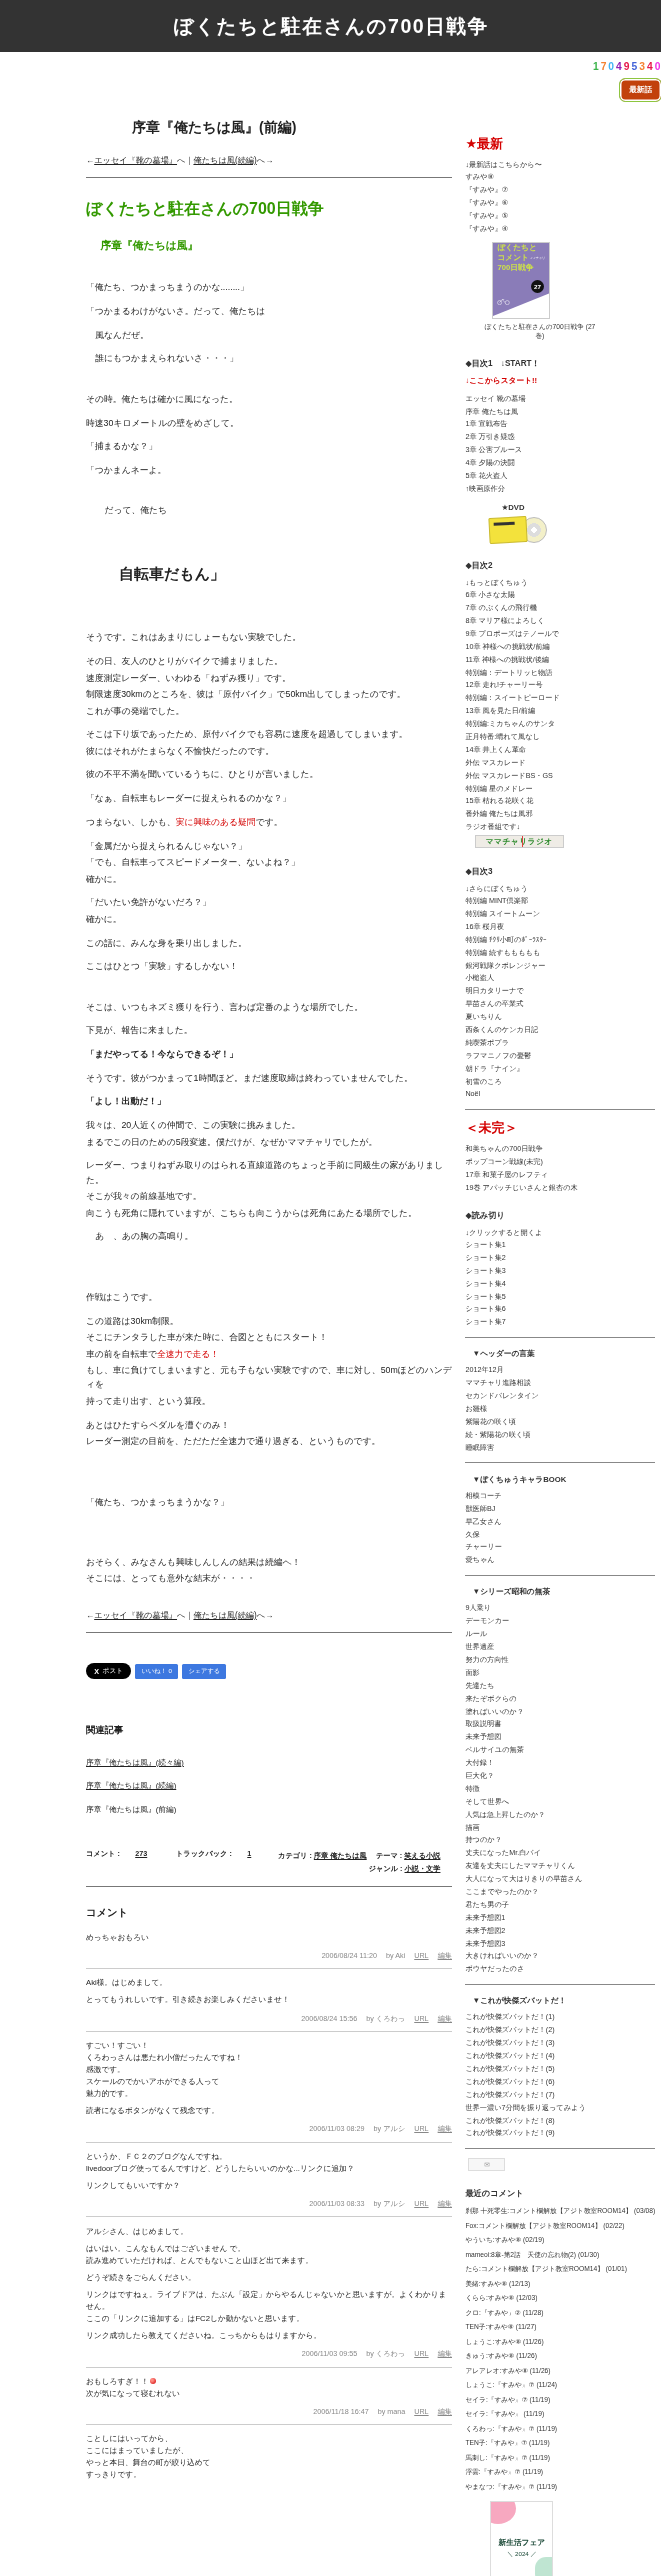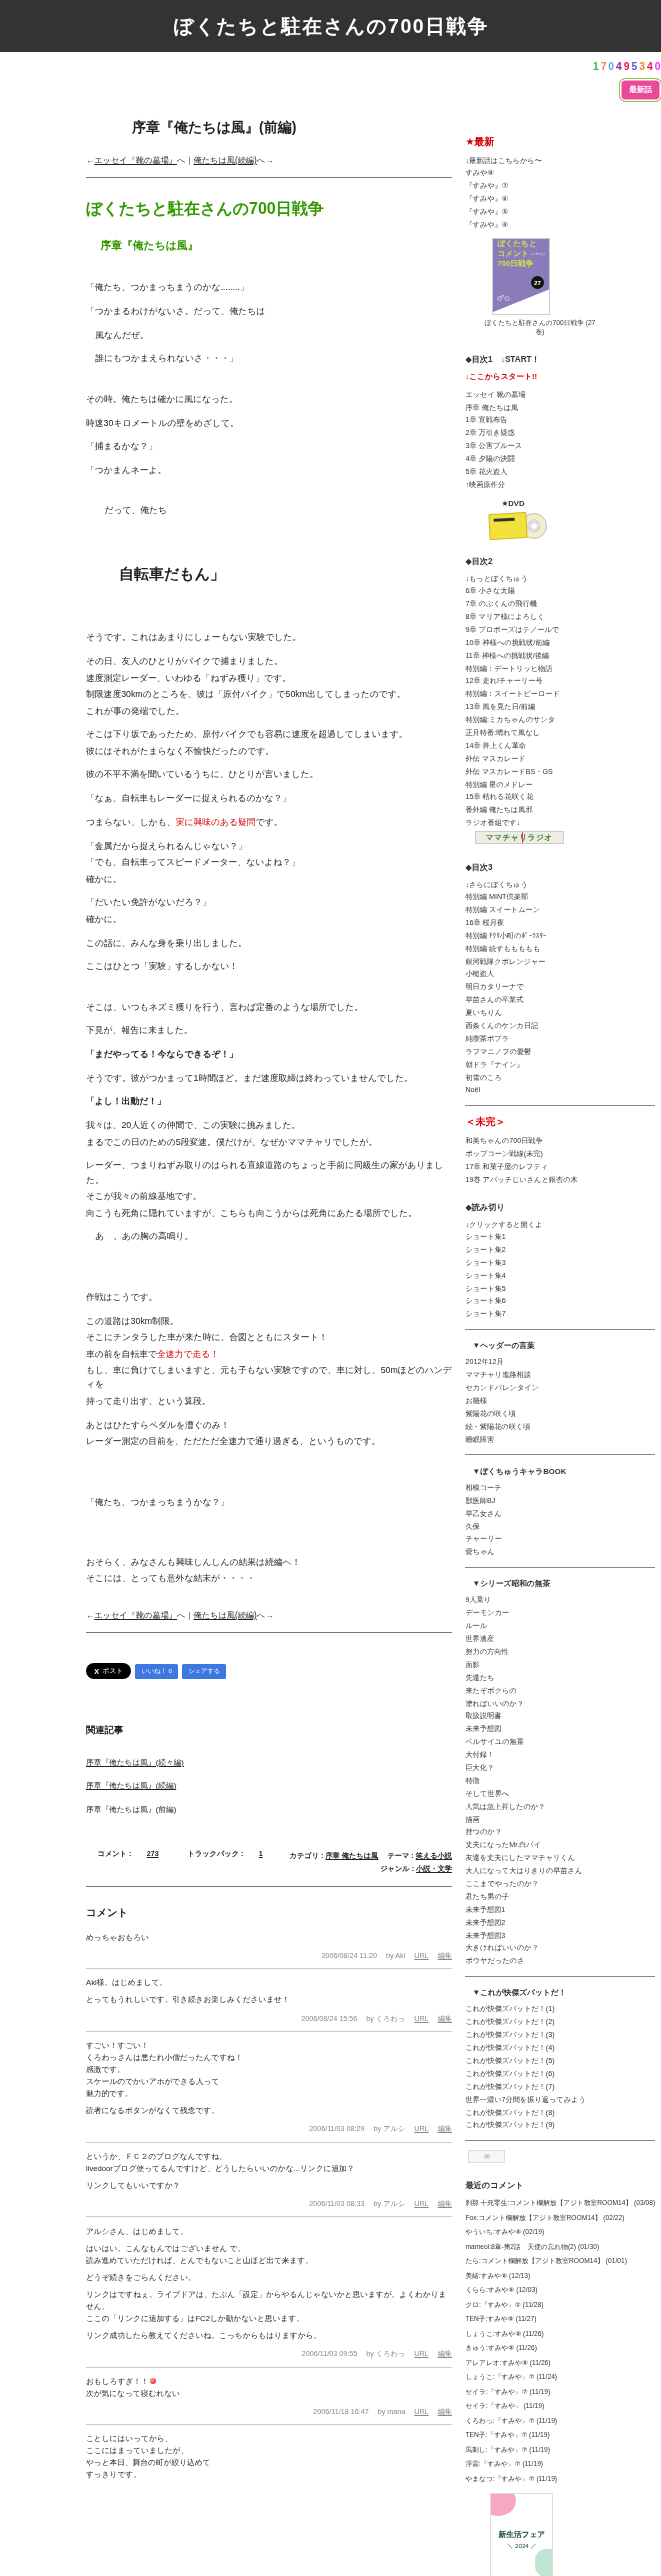--- a/index.html
+++ b/index.html
@@ -5,21 +5,21 @@
   *{margin:0;padding:0;box-sizing:border-box}
   html{background:#fff}
   body{width:662px;height:3091px;overflow:hidden;background:#fff;
        font-family:"Liberation Sans","DejaVu Sans",sans-serif;color:#222}
   
   .site-header{height:52px;background:#333;display:flex;align-items:center;justify-content:center}
   .site-title{color:#fff;font-size:19.6px;font-weight:bold;letter-spacing:1.5px}
   .top-widgets{text-align:right;padding-top:9.3px}
   .counter{font-size:10.3px;font-weight:bold;letter-spacing:1px}
   .counter .digit{display:inline-block;padding:0 0.5px}
-  .latest-btn{display:inline-block;margin-top:6.2px;background:#ec4899;color:#fff;font-weight:bold;
+  .latest-btn{display:inline-block;margin-top:6.2px;background:#c2410c;color:#fff;font-weight:bold;
       font-size:7.7px;padding:5.7px 8.8px;border-radius:6.2px;border:1px solid #8dc63f;
       box-shadow:inset 0 0 0 1.5px #fff;cursor:pointer}
   
   .layout{display:flex;gap:13.4px;padding-left:86px;margin-top:17.5px}
   main{width:366px}
   aside{width:190px;padding-top:15.5px;font-size:7.2px;color:#333}
   
   .article-title{font-size:14px;font-weight:bold;margin:0 0 17.5px 46px}
   .nav-row{font-size:8.2px;color:#222;margin-bottom:11.3px}
   .nav-row .lnk{text-decoration:underline;cursor:pointer}
@@ -44,37 +44,37 @@
   .btn-x{background:#000;color:#fff;font-size:6.7px;padding:3.6px 8.2px;border-radius:515px;
       display:flex;align-items:center;gap:3.6px;cursor:pointer}
   .btn-x .xglyph{font-weight:900;font-size:7.2px}
   .btn-blue{background:#3d78e0;color:#fff;font-size:6.2px;padding:3.1px 6.2px;border-radius:1.5px;cursor:pointer}
   
   .related-h{font-size:9.3px;font-weight:bold;margin-top:45px}
   .related-list{margin-top:20.6px;font-size:7.7px}
   .related-list div{margin-bottom:13.4px}
   .rl-link{text-decoration:underline;cursor:pointer}
   
-  .meta-row{display:flex;justify-content:flex-end;font-size:7.2px;margin-top:34px;font-weight:bold}
+  .meta-row{display:flex;justify-content:flex-start;font-size:7.2px;margin-top:34px;font-weight:bold}
   .meta-left span{margin-right:13.4px}
   .meta-right{text-align:right;line-height:13.4px}
   .mlink{text-decoration:underline;cursor:pointer;font-weight:bold}
   
   .comments-h{font-size:10.3px;font-weight:bold;margin:19.6px 0 11.3px}
   .comment{font-size:7.7px;margin-top:8.2px}
   .comment .cl{line-height:12px}
   .comment .blank{height:5.2px}
   .emoji{display:inline-block;width:6.7px;height:6.7px;border-radius:50%;
       background:radial-gradient(circle at 35% 35%,#ff8a80 20%,#e03030 70%);vertical-align:-0.5px;margin:0 1px}
   .cdate-row{text-align:right;color:#888;font-size:7.2px;margin-top:7.2px;padding-bottom:7.2px;
       border-bottom:0.5px solid #ccc}
   .cdate-row span{margin-left:9px}
   .clink{text-decoration:underline;cursor:pointer}
   
-  .side-red{color:#d40000;font-weight:bold;font-size:10px;margin-bottom:7.2px}
+  .side-red{color:#d40000;font-weight:bold;font-size:13px;margin-bottom:7.2px}
   .side-sub{font-size:7.2px;margin-bottom:2.1px;line-height:9.8px}
   .side-h{font-size:8.2px;font-weight:bold;margin:17.5px 0 7.2px}
   .side-h2{font-size:7.7px;font-weight:bold;margin:11.3px 0 6.2px;padding-left:7.2px}
   .side-list div{margin-bottom:3.6px;line-height:9.3px;cursor:pointer}
   aside hr{border:none;border-top:0.5px solid #888;margin:10.3px 0 9.3px}
   
   .book-cover{width:58px;height:77px;background:#8a7cb8;position:relative;margin:9.3px 0 4.1px 27px;
       border:0.5px solid #ccc;overflow:hidden;cursor:pointer}
   .bc-credit{position:absolute;top:13.4px;right:4.1px;color:#fff;font-size:3.1px}
   .bc-line{color:#cde04a;font-weight:bold;font-size:7.7px;padding-left:4.1px;line-height:9.8px}

